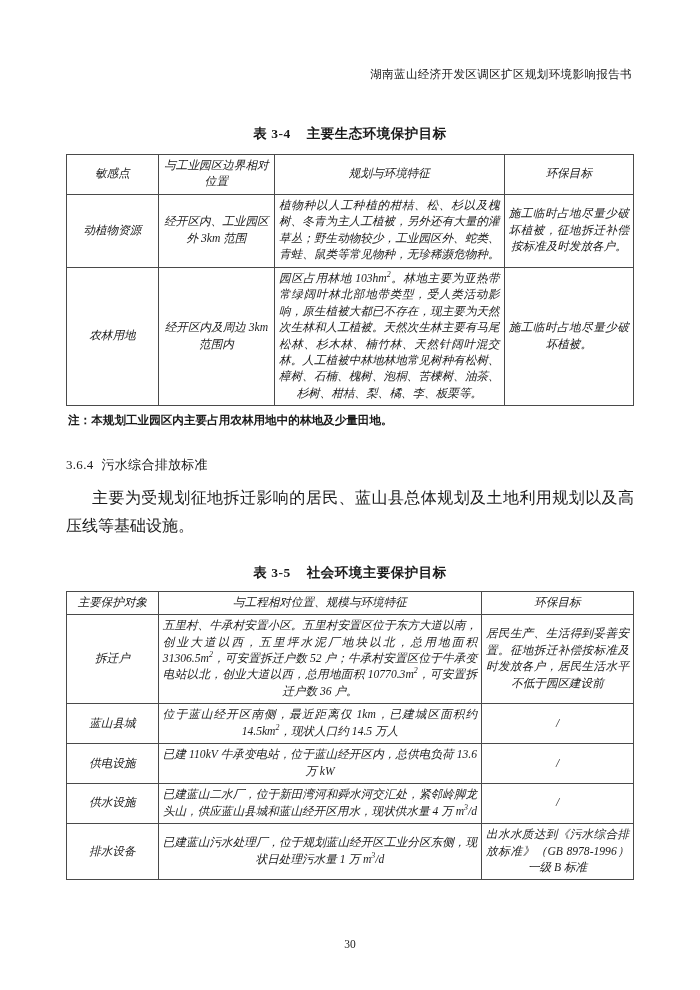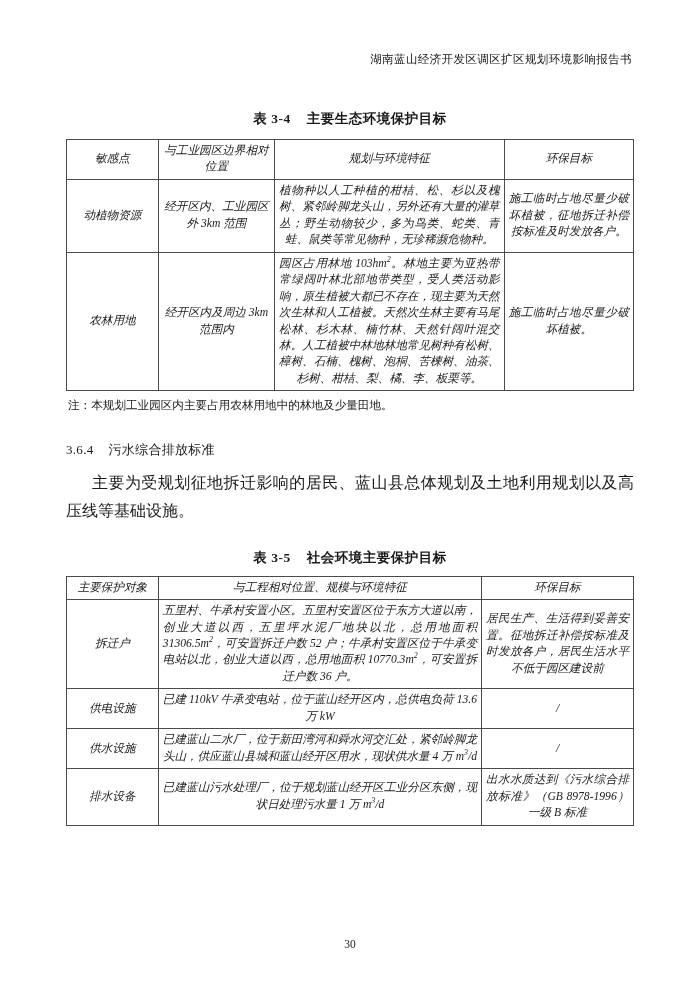--- a/index.html
+++ b/index.html
@@ -12,21 +12,21 @@
     height: 990px;
     font-family: "Liberation Serif", "DejaVu Serif", serif;
     color: #1a1a1a;
     position: relative;
     overflow: hidden;
   }
   .page {
     width: 700px;
     height: 990px;
     box-sizing: border-box;
-    padding: 52px 66px 0 66px;
+    padding: 67px 66px 0 66px;
     position: relative;
   }
   
   .doc-header {
     text-align: right;
     font-size: 11.5px;
     letter-spacing: 0.4px;
     color: #141414;
     padding-right: 2px;
     padding-bottom: 2px;
@@ -79,28 +79,29 @@
   
   .t35 col.col-a { width: 16.2%; }
   .t35 col.col-b { width: 57.0%; }
   .t35 col.col-d { width: 26.8%; }
 
   .note {
     font-size: 11.6px;
     margin: 6px 0 0 0;
     padding-left: 2px;
     line-height: 1.5;
+    font-weight: bold;
   }
   
   .section-heading {
     font-size: 13px;
     margin: 26px 0 10px 0;
     letter-spacing: 0.3px;
   }
-  .section-heading .num { margin-right: 15px; }
+  .section-heading .num { margin-right: 8px; }
   p.body-text {
     font-size: 16px;
     line-height: 1.78;
     margin: 0;
     text-align: justify;
     text-justify: inter-ideograph;
     text-indent: 26px;
   }
   
   .page-number {
@@ -135,21 +136,21 @@
         <th>敏感点</th>
         <th>与工业园区边界相对位置</th>
         <th>规划与环境特征</th>
         <th>环保目标</th>
       </tr>
     </thead>
     <tbody>
       <tr>
         <td class="c-center">动植物资源</td>
         <td class="c-center">经开区内、工业园区外 3km 范围</td>
-        <td class="c-just">植物种以人工种植的柑桔、松、杉以及槐树、紧邻岭脚龙头山，另外还有大量的灌草丛；野生动物较少，多为鸟类、蛇类、青蛙、鼠类等常见物种，无珍稀濒危物种。</td>
+        <td class="c-just">植物种以人工种植的柑桔、松、杉以及槐树、冬青为主人工植被，另外还有大量的灌草丛；野生动物较少，工业园区外、蛇类、青蛙、鼠类等常见物种，无珍稀濒危物种。</td>
         <td class="c-just">施工临时占地尽量少破坏植被，征地拆迁补偿按标准及时发放各户。</td>
       </tr>
       <tr>
         <td class="c-center">农林用地</td>
         <td class="c-center">经开区内及周边 3km 范围内</td>
         <td class="c-just"><span>园区占用林地 103hm</span><sup>2</sup><span>。林地主要为亚热带常绿阔叶林北部地带类型，受人类活动影响，原生植被大都已不存在，现主要为天然次生林和人工植被。天然次生林主要有马尾松林、杉木林、楠竹林、天然针阔叶混交林。人工植被中林地林地常见树种有松树、樟树、石楠、槐树、泡桐、苦楝树、油茶、杉树、柑桔、梨、橘、李、板栗等。</span></td>
         <td class="c-just">施工临时占地尽量少破坏植被。</td>
       </tr>
     </tbody>
   </table>
@@ -178,20 +179,25 @@
         <th>环保目标</th>
       </tr>
     </thead>
     <tbody>
       <tr>
         <td class="c-center">拆迁户</td>
         <td class="c-just"><span>五里村、牛承村安置小区。五里村安置区位于东方大道以南，创业大道以西，五里坪水泥厂地块以北，总用地面积 31306.5m</span><sup>2</sup><span>，可安置拆迁户数 52 户；牛承村安置区位于牛承变电站以北，创业大道以西，总用地面积 10770.3m</span><sup>2</sup><span>，可安置拆迁户数 36 户。</span></td>
         <td class="c-just">居民生产、生活得到妥善安置。征地拆迁补偿按标准及时发放各户，居民生活水平不低于园区建设前</td>
       </tr>
       <tr>
+        <td class="c-center">蓝山县城</td>
+        <td class="c-just"><span>位于蓝山经开区南侧，最近距离仅 1km，已建城区面积约 14.5km</span><sup>2</sup><span>，现状人口约 14.5 万人</span></td>
+        <td class="c-center">/</td>
+      </tr>
+      <tr>
         <td class="c-center">供电设施</td>
         <td class="c-just">已建 110kV 牛承变电站，位于蓝山经开区内，总供电负荷 13.6 万 kW</td>
         <td class="c-center">/</td>
       </tr>
       <tr>
         <td class="c-center">供水设施</td>
         <td class="c-just"><span>已建蓝山二水厂，位于新田湾河和舜水河交汇处，紧邻岭脚龙头山，供应蓝山县城和蓝山经开区用水，现状供水量 4 万 m</span><sup>3</sup><span>/d</span></td>
         <td class="c-center">/</td>
       </tr>
       <tr>

